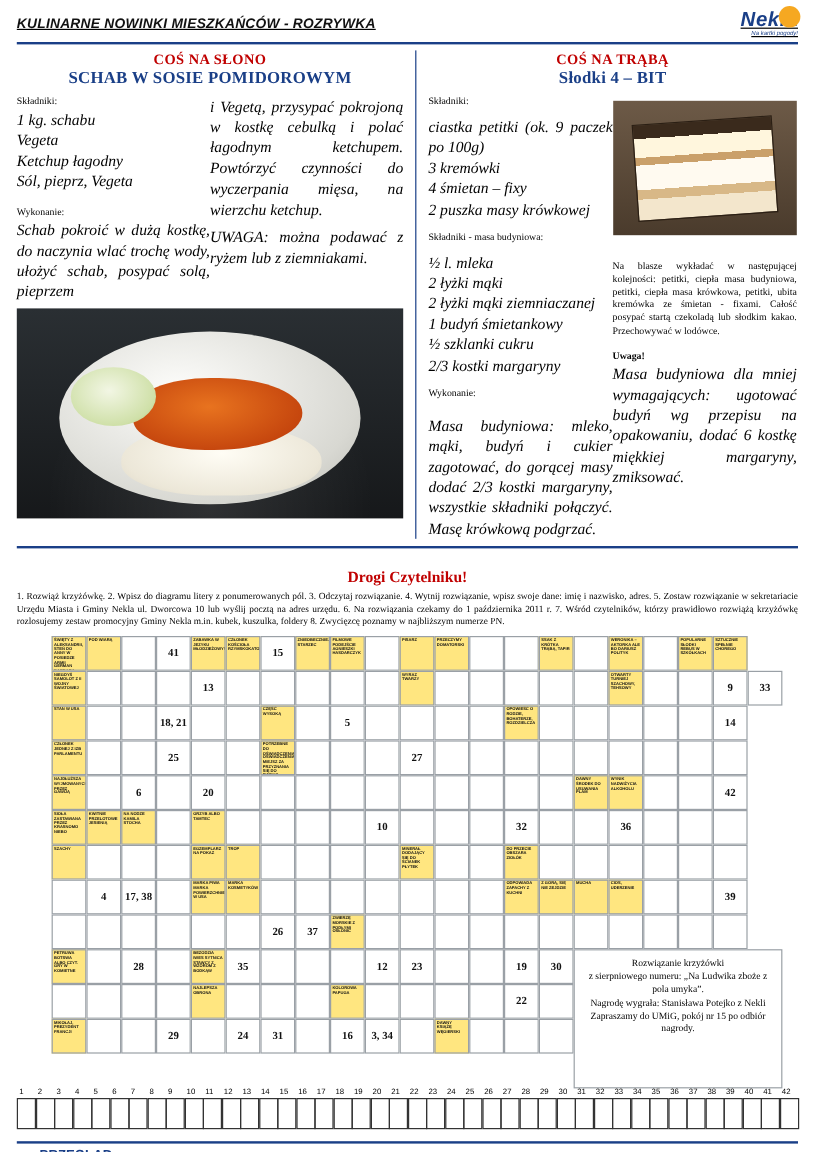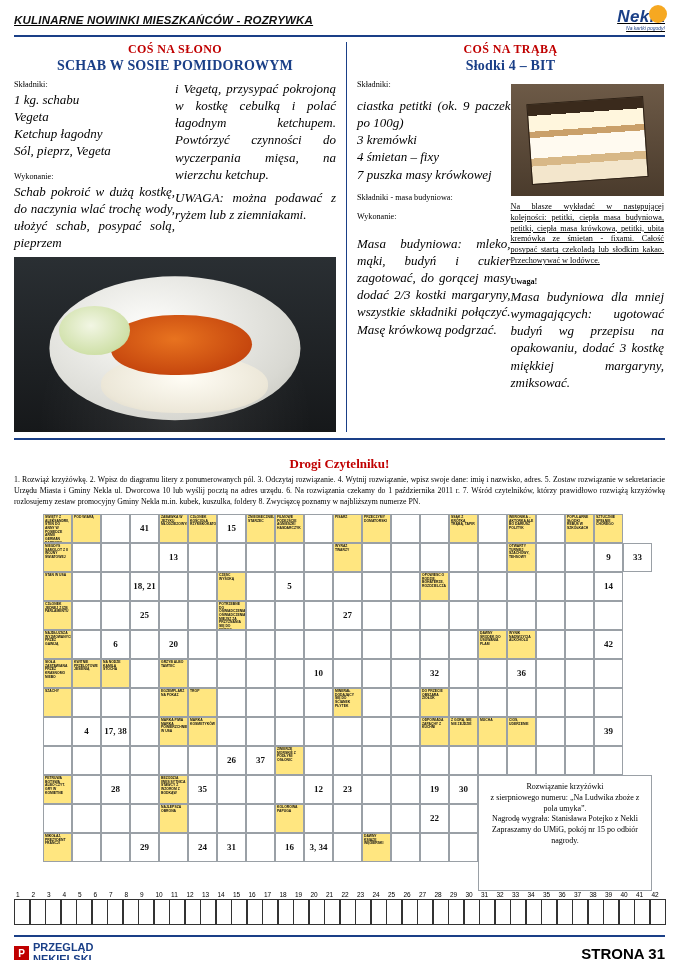--- a/index.html
+++ b/index.html
@@ -98,21 +98,21 @@
     position: relative; overflow: hidden;
   }
   .cake-slice {
     position:absolute; left:12%; top:14%; width:76%; height:72%;
     transform: rotate(-4deg);
     background:
       linear-gradient(#3a2a1c 0 14%, #fff6dd 14% 34%, #caa06a 34% 42%,
                       #fffaf0 42% 68%, #d8b887 68% 78%, #f3e6cc 78% 100%);
     border:1px solid #2b1f14;
   }
-  .note { font-size:8.2px; line-height:1.32; text-align:justify; margin-top:6px;text-decoration:underline; }
+  .note { font-size:8.2px; line-height:1.32; text-align:justify; margin-top:21px; }
   
   .divider { border-top: 2px solid #1a3f87; margin-top: 6px; }
   .dc-title {
     text-align:center; color:#c00000; font-weight:bold;
     font-size:13px; margin:16px 0 3px 0;
     font-family:"Liberation Serif", serif;
   }
   .dc-body { font-size:7.8px; line-height:1.4; text-align:justify; }
   
   .xw { position: relative; margin-top: 6px; }
@@ -223,33 +223,41 @@
     <div class="col-right">
       <div class="rec-head1" style="color:#c00000">COŚ NA TRĄBĄ</div>
       <div class="rec-head2">Słodki 4 – BIT</div>
       <div class="twocol">
         <div>
           <div class="lbl">Składniki:</div>
           <div class="txt" style="margin-top:8px">
             <div>ciastka petitki (ok. 9 paczek po 100g)</div>
             <div>3 kremówki</div>
             <div>4 śmietan – fixy</div>
-            <div>7 puszka masy krówkowej</div>
+            <div>2 puszka masy krówkowej</div>
           </div>
           <div class="lbl" style="margin-top:10px">Składniki - masa budyniowa:</div>
+          <div class="txt" style="margin-top:8px">
+            <div>½ l. mleka</div>
+            <div>2 łyżki mąki</div>
+            <div>2 łyżki mąki ziemniaczanej</div>
+            <div>1 budyń śmietankowy</div>
+            <div>½ szklanki cukru</div>
+            <div>2/3 kostki margaryny</div>
+          </div>
           <div class="lbl" style="margin-top:10px">Wykonanie:</div>
           <div class="txt" style="margin-top:14px">Masa budyniowa: mleko, mąki, budyń i cukier zagotować, do gorącej masy dodać 2/3 kostki margaryny, wszystkie składniki połączyć. Masę krówkową podgrzać.</div>
         </div>
         <div>
           <div class="photo-cake">
             <div class="cake-slice"></div>
           </div>
           <div class="note">Na blasze wykładać w następującej kolejności: petitki, ciepła masa budyniowa, petitki, ciepła masa krówkowa, petitki, ubita kremówka ze śmietan - fixami. Całość posypać startą czekoladą lub słodkim kakao. Przechowywać w lodówce.</div>
           <div class="lbl" style="margin-top:10px;font-weight:bold">Uwaga!</div>
-          <div class="txt">Masa budyniowa dla mniej wymagających: ugotować budyń wg przepisu na opakowaniu, dodać 3 kostkę miękkiej margaryny, zmiksować.</div>
+          <div class="txt">Masa budyniowa dla mniej wymagających: ugotować budyń wg przepisu na opakowaniu, dodać 6 kostkę miękkiej margaryny, zmiksować.</div>
         </div>
       </div>
     </div>
   </div>
 
   <div class="divider"></div>
 
   <div class="dc-title">Drogi Czytelniku!</div>
   <div class="dc-body">1. Rozwiąż krzyżówkę. 2. Wpisz do diagramu litery z ponumerowanych pól. 3. Odczytaj rozwiązanie. 4. Wytnij rozwiązanie, wpisz swoje dane: imię i nazwisko, adres. 5. Zostaw rozwiązanie w sekretariacie Urzędu Miasta i Gminy Nekla ul. Dworcowa 10 lub wyślij pocztą na adres urzędu. 6. Na rozwiązania czekamy do 1 października 2011 r. 7. Wśród czytelników, którzy prawidłowo rozwiążą krzyżówkę rozlosujemy zestaw promocyjny Gminy Nekla m.in. kubek, kuszulka, foldery 8. Zwycięzcę poznamy w najbliższym numerze PN.</div>
 

